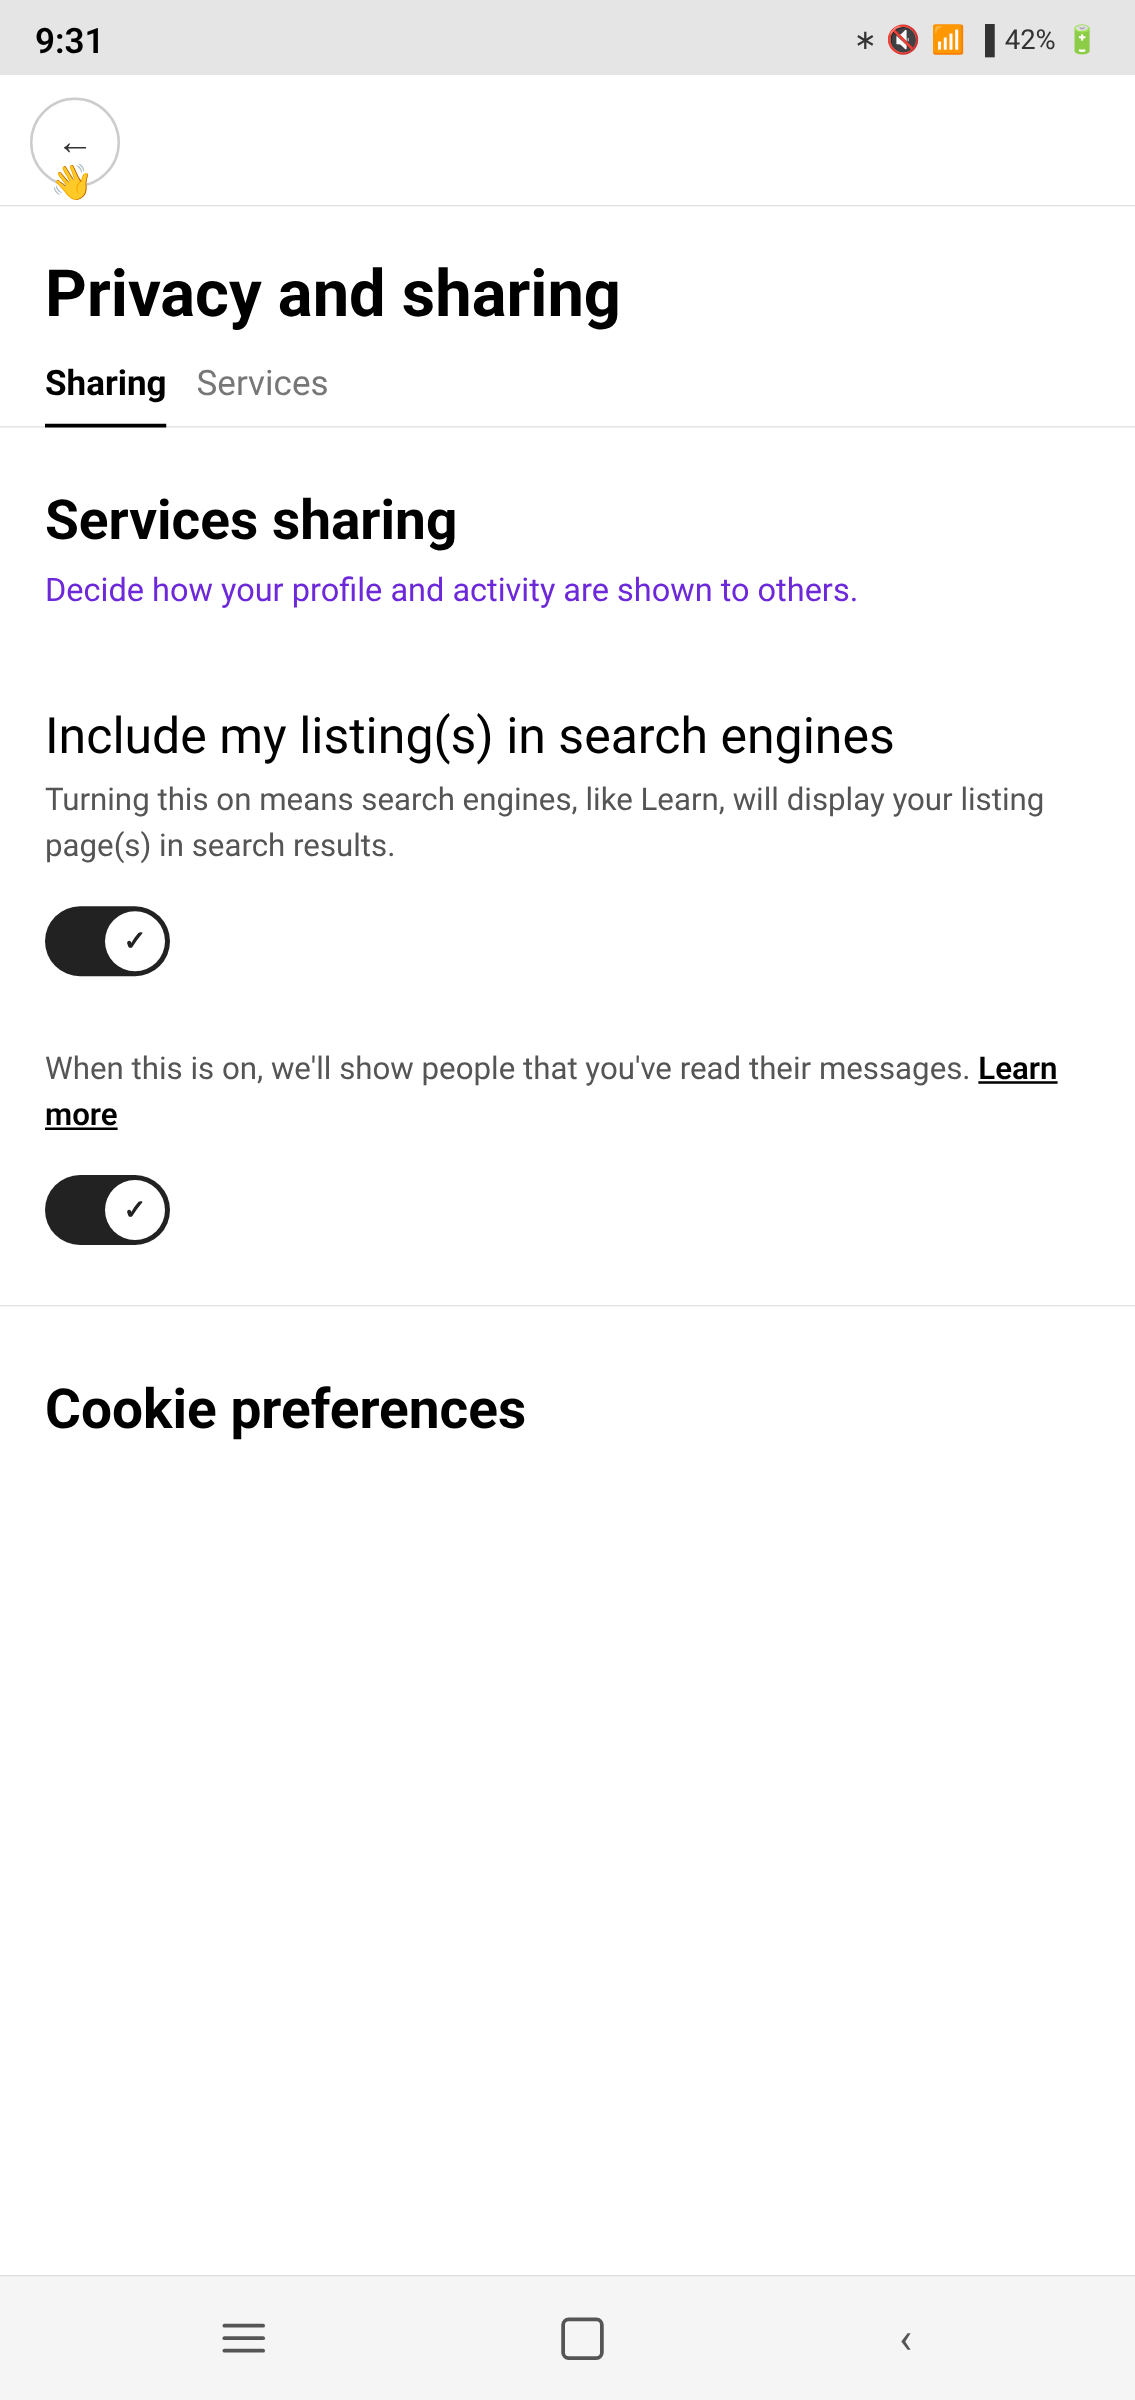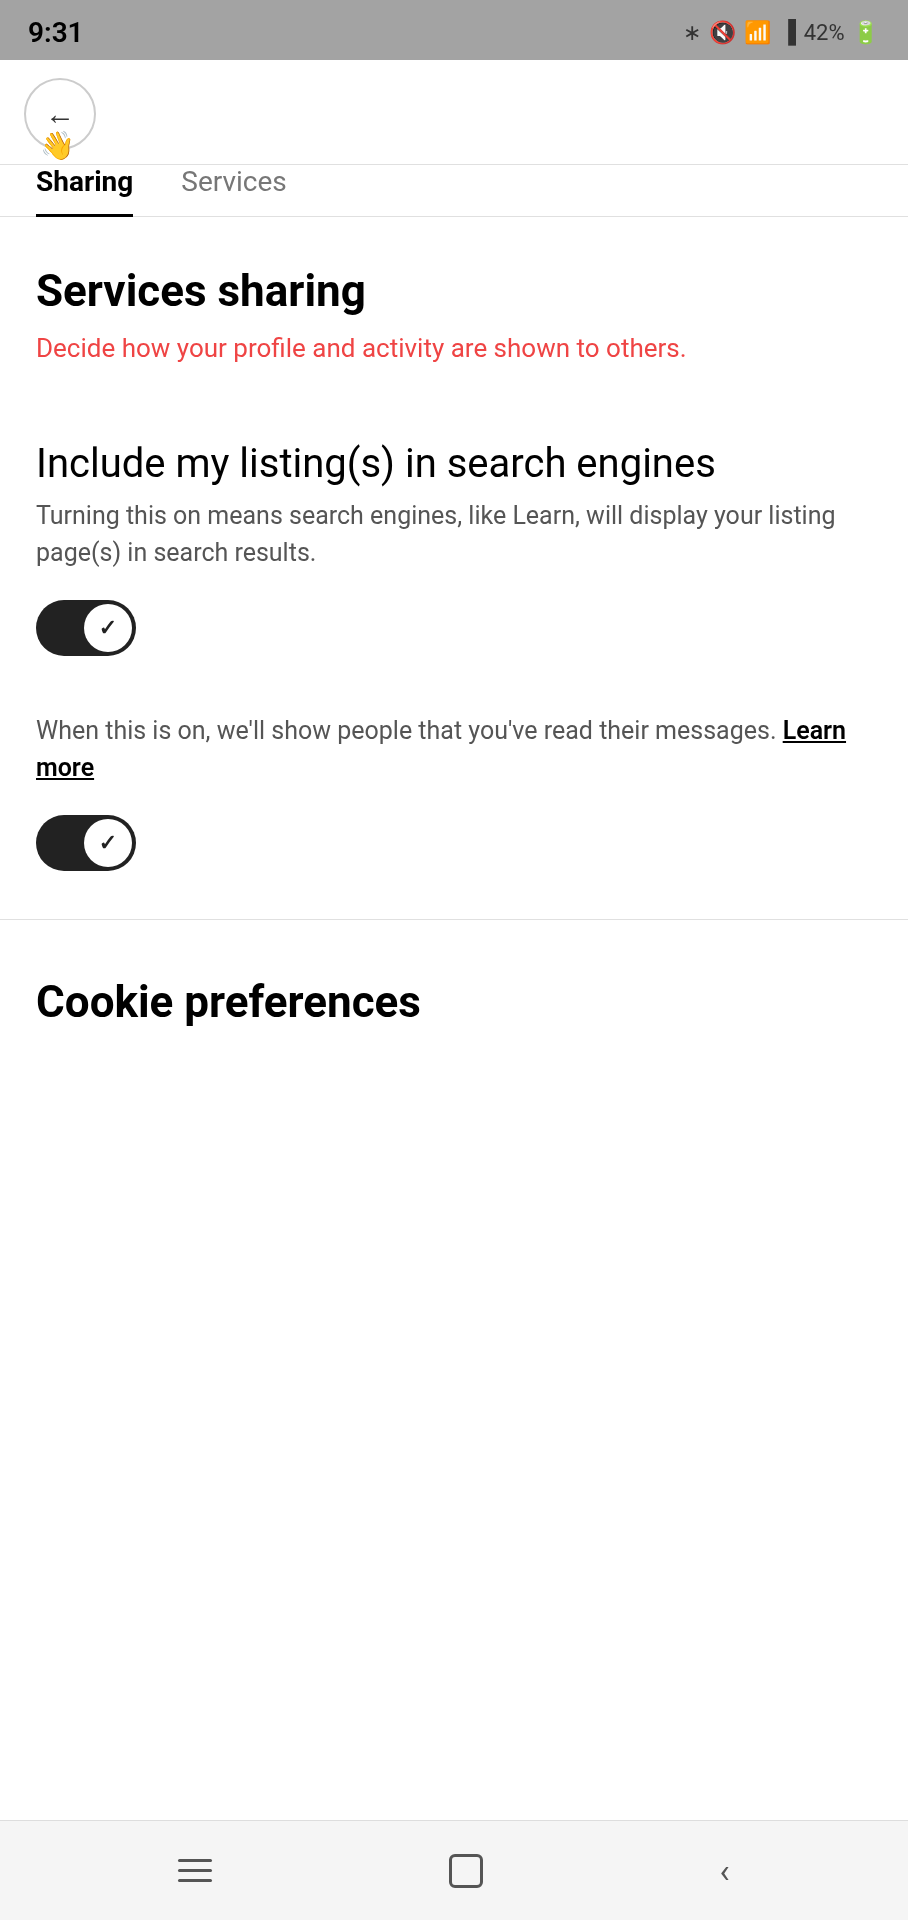--- a/index.html
+++ b/index.html
@@ -17,21 +17,21 @@
       display: flex;
       flex-direction: column;
     }
 
     
     .status-bar {
       display: flex;
       justify-content: space-between;
       align-items: center;
       padding: 12px 28px 8px 28px;
-      background: #a3a3a3;
+      background: #e5e5e5;
       height: 60px;
       gap: 18px;
     }
 
     .status-time {
       font-size: 28px;
       font-weight: 600;
       color: #000;
     }
 
@@ -91,21 +91,21 @@
       font-weight: 700;
       color: #000;
       padding: 40px 36px 24px 36px;
     }
 
     
     .tabs-container {
       display: flex;
       border-bottom: 1.5px solid #e0e0e0;
       padding: 0 36px;
-      gap: 48px;
+      gap: 24px;
     }
 
     .tab {
       font-size: 28px;
       font-weight: 400;
       color: #777;
       padding-bottom: 16px;
       cursor: pointer;
       border-bottom: 3px solid transparent;
       margin-bottom: -1.5px;
@@ -120,21 +120,21 @@
     
     .section-title {
       font-size: 44px;
       font-weight: 700;
       color: #000;
       padding: 48px 36px 12px 36px;
     }
 
     .section-desc {
       font-size: 26px;
-      color: #ef4444;
+      color: #6d28d9;
       padding: 0 36px 48px 36px;
       line-height: 1.5;
     }
 
     
     .setting-item {
       padding: 24px 36px 32px 36px;
     }
 
     .setting-label {
@@ -271,20 +271,21 @@
 
 <div class="back-button-row">
   <button class="back-button">
     <span class="back-arrow">←</span>
     <span class="cursor-hand">👋</span>
   </button>
 </div>
 
 <div class="main-content">
 
+  <h1 class="page-title">Privacy and sharing</h1>
 
   <div class="tabs-container">
     <div class="tab active">Sharing</div>
     <div class="tab">Services</div>
   </div>
 
   <h2 class="section-title">Services sharing</h2>
   <p class="section-desc">Decide how your profile and activity are shown to others.</p>
 
   <div class="setting-item">

